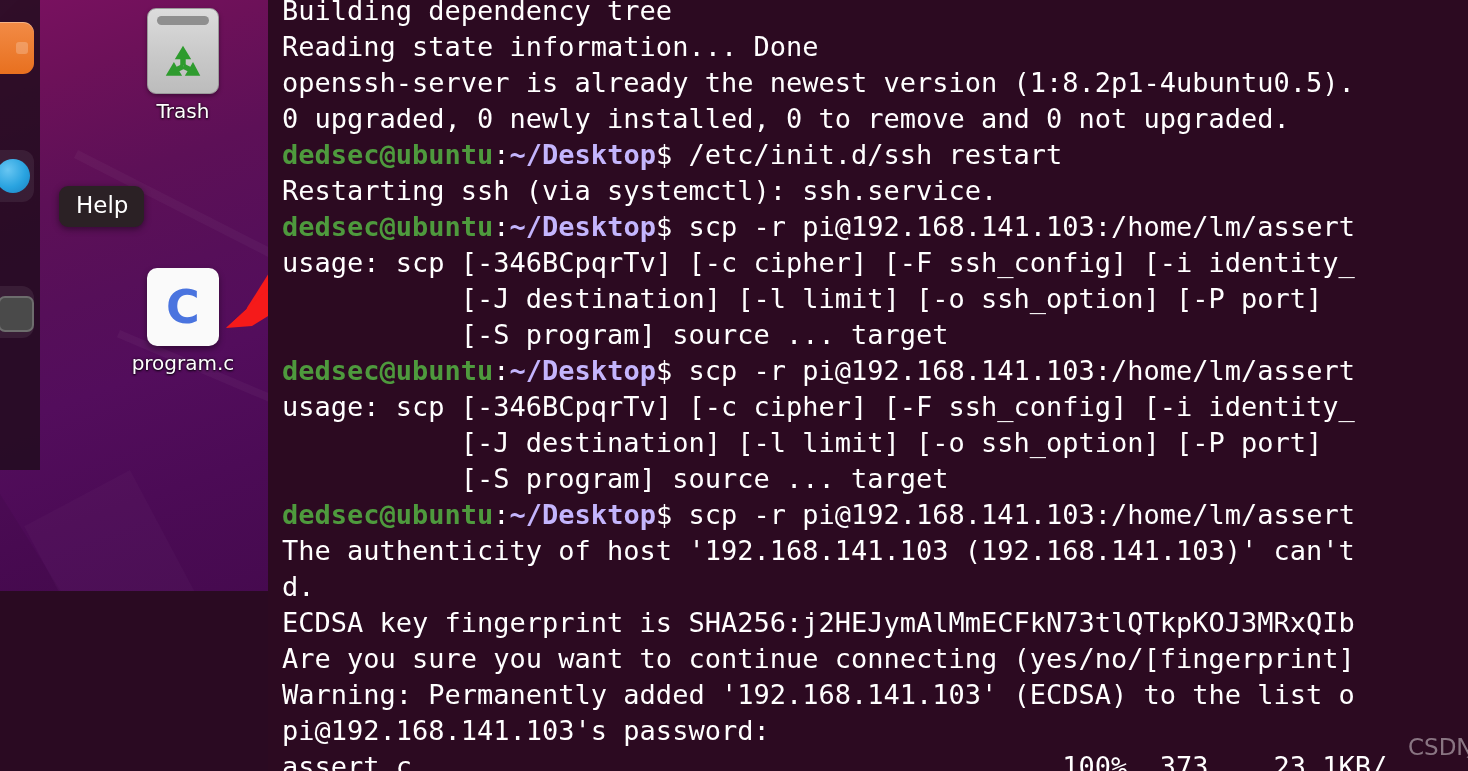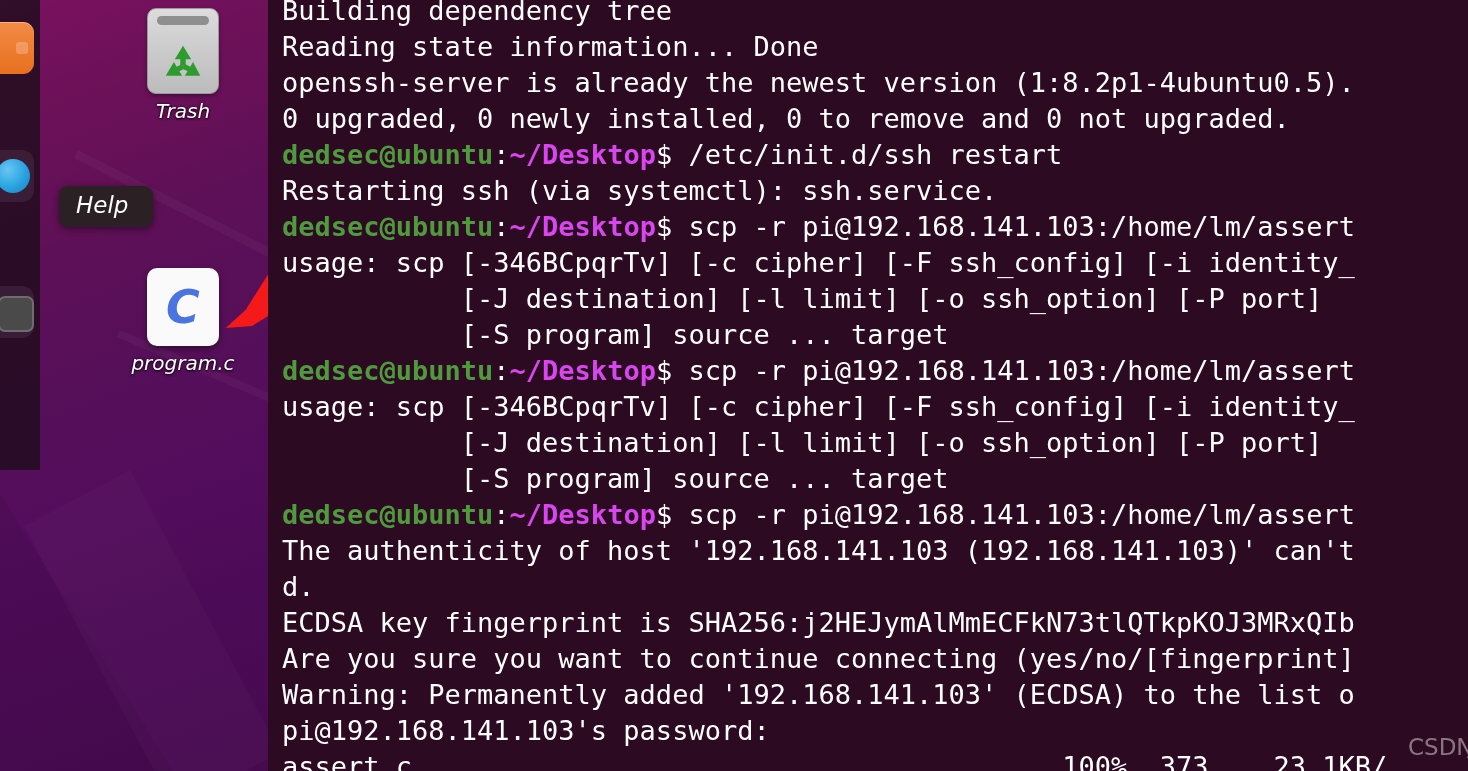--- a/index.html
+++ b/index.html
@@ -12,26 +12,25 @@
   #screen {
     position: relative;
     width: 1468px; height: 771px;
     overflow: hidden;
   }
 
   
   #desktop {
     position: absolute;
     left: 0; top: 0;
-    width: 268px; height: 771px;
+    width: 268px; height: 591px;
     background:
       linear-gradient(135deg, rgba(255,255,255,0.035) 0%, rgba(255,255,255,0.035) 2%, rgba(0,0,0,0) 2.2%),
       linear-gradient(160deg, #7a1160 0%, #6d1159 14%, #5d1057 32%, #560f59 48%, #530d5c 62%, #4c0b56 80%, #460a4f 100%);
     overflow: hidden;
-    font-style: italic;
   }
   
   .band {
     position: absolute;
     background: rgba(255,255,255,0.035);
     transform-origin: left top;
     pointer-events: none;
   }
   #band1 { left: 78px; top: 150px; width: 330px; height: 9px; transform: rotate(27deg); }
   #band2 { left: 120px; top: 330px; width: 300px; height: 8px;  transform: rotate(23deg); }
@@ -138,21 +137,21 @@
     font-weight: bold;
     font-size: 46px;
     color: #4a74df;
     line-height: 1;
   }
 
   
   #help-tip {
     position: absolute;
     left: 59px; top: 186px;
-    padding: 7px 25px 9px 17px;
+    padding: 7px 16px 9px 17px;
     border-radius: 9px;
     background: #2b2125;
     color: #ffffff;
     font-size: 23px;
     font-family: "DejaVu Sans", sans-serif;
     box-shadow: 0 2px 7px rgba(0,0,0,0.45);
     line-height: 1.1;
   }
 
   
@@ -184,21 +183,21 @@
     width: 1186px;
     font-family: "DejaVu Sans Mono", monospace;
     font-size: 27px;
     line-height: 36px;
     color: #ffffff;
     white-space: pre;
     letter-spacing: 0px;
   }
   .tline { height: 36px; }
   .u { color: #4e9a3d; font-weight: bold; text-align: center; }   
-  .p { color: #d946ef; font-weight: bold; }   
+  .p { color: #c4b5fd; font-weight: bold; }   
   .s { color: #ffffff; }                       
 
   
   #watermark {
     position: absolute;
     left: 1140px; top: 732px;
     font-family: "DejaVu Sans", sans-serif;
     font-size: 23px;
     color: rgba(215, 205, 212, 0.55);
     white-space: nowrap;

